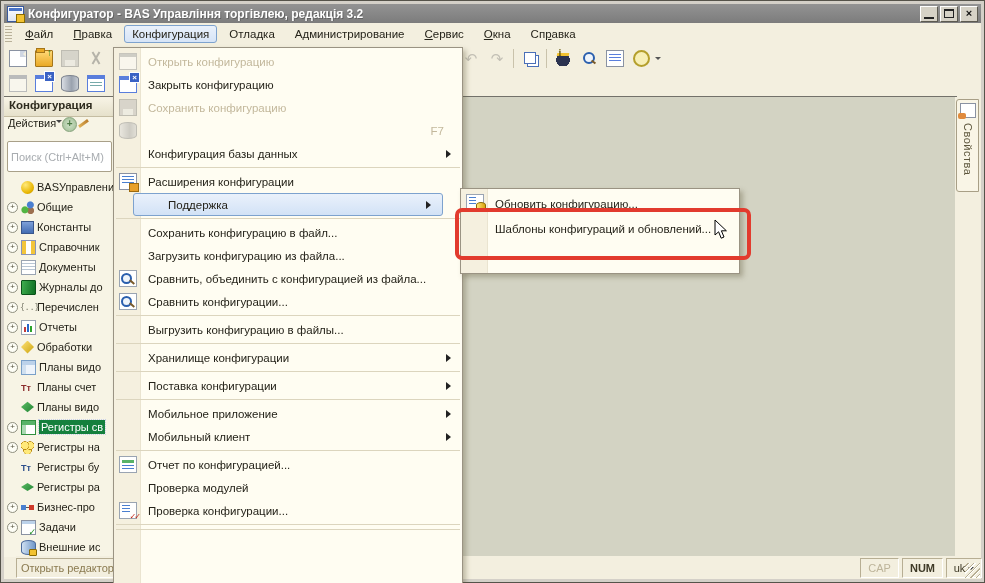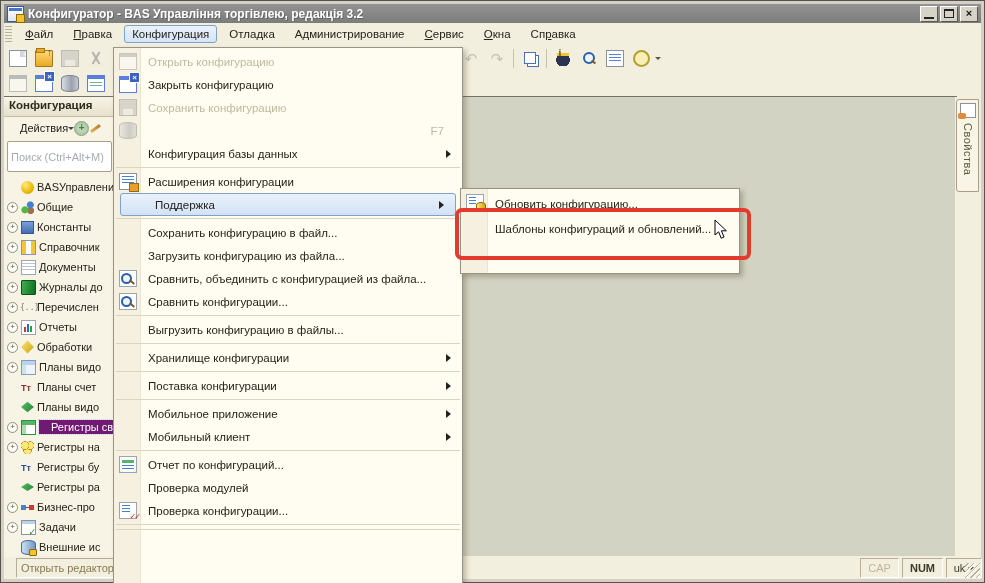--- a/index.html
+++ b/index.html
@@ -71,37 +71,37 @@
   .props-strip{position:absolute;right:4px;top:97px;width:26px;height:459px;background:#F3EFDF}
   .props-tab{position:absolute;right:6px;top:99px;width:21px;height:88px;background:#F9F5E6;
     border:1px solid #A89F86;border-radius:3px 0 0 3px;display:flex;flex-direction:column;align-items:center;padding-top:3px}
   .props-ico{width:14px;height:13px;background:#fff;border:1px solid #8a92a2;position:relative;flex:none}
   .props-ico::after{content:"";position:absolute;left:-3px;bottom:-2px;width:8px;height:6px;background:#e08a3c;border-radius:2px}
   .props-label{writing-mode:vertical-rl;font-size:11px;color:#5d563c;margin-top:5px;letter-spacing:.5px}
   
   .sidebar{position:absolute;left:4px;top:96px;width:109px;height:460px;background:#F7F4E5;border-top:1px solid #72716a;overflow:hidden}
   .sb-header{height:17px;background:linear-gradient(#F8F4E6,#E6E1CB);border-bottom:1px solid #c5bda2;
     font-weight:bold;font-size:11.5px;padding:2px 0 0 5px;color:#2e2b1e}
-  .sb-actions{height:22px;display:flex;align-items:center;padding-left:16px;gap:0}
+  .sb-actions{height:22px;display:flex;padding-left:4px;gap:0}
   .sb-actions .lbl{font-size:11px}
   .caret{width:0;height:0;border:3px solid transparent;border-top-color:#444;margin-top:3px}
   .act-plus{width:13px;height:13px;border-radius:50%;background:radial-gradient(#cfe2c8,#9dbb92);border:1px solid #86a37c;
     color:#4c7a44;font:bold 10px/11px "Liberation Sans",sans-serif;text-align:center}
   .act-pencil{width:12px;height:12px;position:relative}
   .act-pencil::after{content:"";position:absolute;left:1px;top:5px;width:11px;height:3px;background:linear-gradient(90deg,#e0b35a,#b97c2a);transform:rotate(-35deg)}
   .sb-search{margin:2px 3px;height:15px;width:97px;border:1px solid #A9A089;border-radius:2px;background:#fff;
     font:11px "Liberation Sans",sans-serif;color:#333;padding:7px 3px}
   .sb-search::placeholder{color:#A8ACB0}
   .tree{padding-top:3px}
   .trw{height:20px;display:flex;align-items:center;padding-left:3px;white-space:nowrap}
   .exp{width:9px;height:9px;border:1px solid #8f8f7f;border-radius:50%;background:#fdfdf5;flex:none;
     font:8px/8px "Liberation Sans",sans-serif;text-align:center;color:#55533f;margin-right:2px}
   .exp.none{visibility:hidden}
   .tlabel{font-size:11px;overflow:hidden}
-  .tlabel.sel{background:#701a75;color:#fff;outline:1px dotted #c8d0e8;padding:1px 12px}
+  .tlabel.sel{background:#15803d;color:#fff;outline:1px dotted #c8d0e8;padding:1px 2px}
   .ti{width:13px;height:13px;flex:none;margin:0 3px 0 1px;position:relative}
   .ti-root{border-radius:50%;background:radial-gradient(circle at 35% 30%,#ffe97a,#e8b500 65%,#a87f00)}
   .ti-common{background:radial-gradient(circle at 30% 68%,#53b543 0 3px,transparent 4px),
     radial-gradient(circle at 72% 30%,#4a7fd0 0 3px,transparent 4px),
     radial-gradient(circle at 74% 74%,#9c6f4e 0 3px,transparent 4px)}
   .ti-const{background:linear-gradient(#7ea0d8,#436db3);border:1px solid #39568c;width:11px;height:11px}
   .ti-cat{background:linear-gradient(90deg,#f3c53a 34%,#fff 34% 67%,#f3c53a 67%);border:1px solid #8a94b8}
   .ti-doc{background:linear-gradient(#fff 2px,#b9c6d4 2px 3px,#fff 3px 5px,#b9c6d4 5px 6px,#fff 6px 8px,#b9c6d4 8px 9px,#fff 9px);border:1px solid #9aa4b2}
   .ti-jrn{background:linear-gradient(100deg,#3fae4f,#0f6e22);border:1px solid #0a5219;border-radius:1px}
   .ti-enum::before{content:"{..}";position:absolute;left:-1px;top:0;font:8px/13px "DejaVu Sans Mono",monospace;color:#7a7a6a}
@@ -135,21 +135,21 @@
   .numbox{left:886px;width:39px;font-weight:700}
   .langbox{left:930px;width:34px;gap:3px}
   .resize-grip{position:absolute;right:1px;bottom:1px;width:15px;height:15px;
     background:repeating-linear-gradient(135deg,transparent 0 2px,#b7ae93 2px 3px,#fff 3px 4px)}
   
   .popup{position:absolute;background:#FFFDF2;border:1px solid #9a9383;box-shadow:3px 3px 5px rgba(90,80,50,.35);z-index:20}
   .menu-main{left:113px;top:47px;width:348px;height:540px;padding-top:2px}
   .icostrip{position:absolute;left:0;top:0;bottom:0;width:26px;background:#F5F0DF;border-right:1px solid #EAE4D0}
   .m-item{position:relative;height:23px;display:flex;align-items:center;padding-left:34px;padding-right:24px;white-space:nowrap}
   .m-item .mlabel{overflow:hidden}
-  .m-item.hl{border:1px solid #7DA2CE;border-radius:3px;background:linear-gradient(#EAF1FB,#D2E2F6);margin:0 6px;height:21px}
+  .m-item.hl{border:1px solid #7DA2CE;border-radius:3px;background:linear-gradient(#EAF1FB,#D2E2F6);margin:0 19px;height:21px}
   .m-item.off{color:#C3B89C}
   .m-sep{height:5px;position:relative}
   .m-sep::after{content:"";position:absolute;left:2px;right:2px;top:2px;height:1px;background:#DCD5BE}
   .sub-arrow{position:absolute;right:7px;top:50%;margin-top:-4px;width:0;height:0;border:4px solid transparent;border-left:5px solid #222}
   .shortcut{position:absolute;right:18px}
   .mi{position:absolute;left:5px;top:3px;width:16px;height:15px}
   .m-item.hl .mi{top:2px}
   
   .mi-win{background:#fff;border:1px solid #8a92a2}
   .mi-win::before{content:"";position:absolute;left:0;right:0;top:0;height:3px;background:#9aa4b2}
@@ -466,21 +466,21 @@
         <span class="mlabel">Мобильное приложение</span>
         <span class="sub-arrow"></span>
       </div>
     <div class="m-item">
         <span class="mlabel">Мобильный клиент</span>
         <span class="sub-arrow"></span>
       </div>
     <div class="m-sep"></div>
     <div class="m-item">
         <span class="mi mi-rep"></span>
-        <span class="mlabel">Отчет по конфигураций...</span>
+        <span class="mlabel">Отчет по конфигурацией...</span>
       </div>
     <div class="m-item">
         <span class="mlabel">Проверка модулей</span>
       </div>
     <div class="m-item">
         <span class="mi mi-chk"></span>
         <span class="mlabel">Проверка конфигурации...</span>
       </div>
     <div class="m-sep"></div>
     <div class="m-sep"></div>

